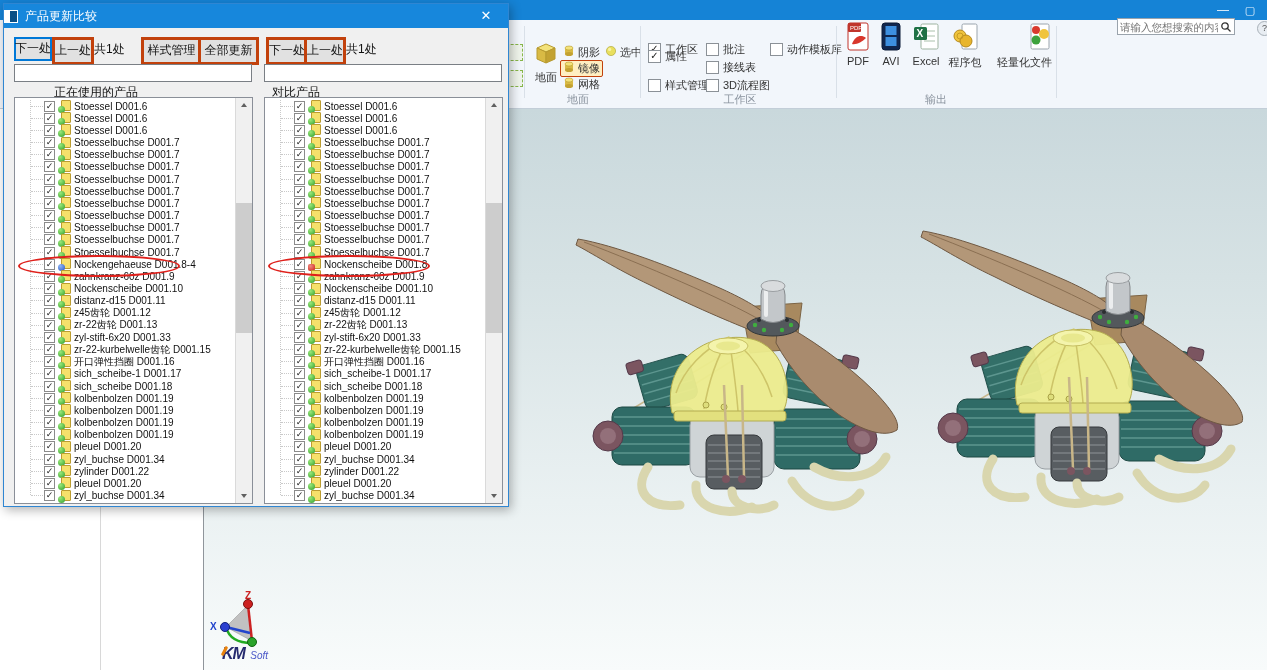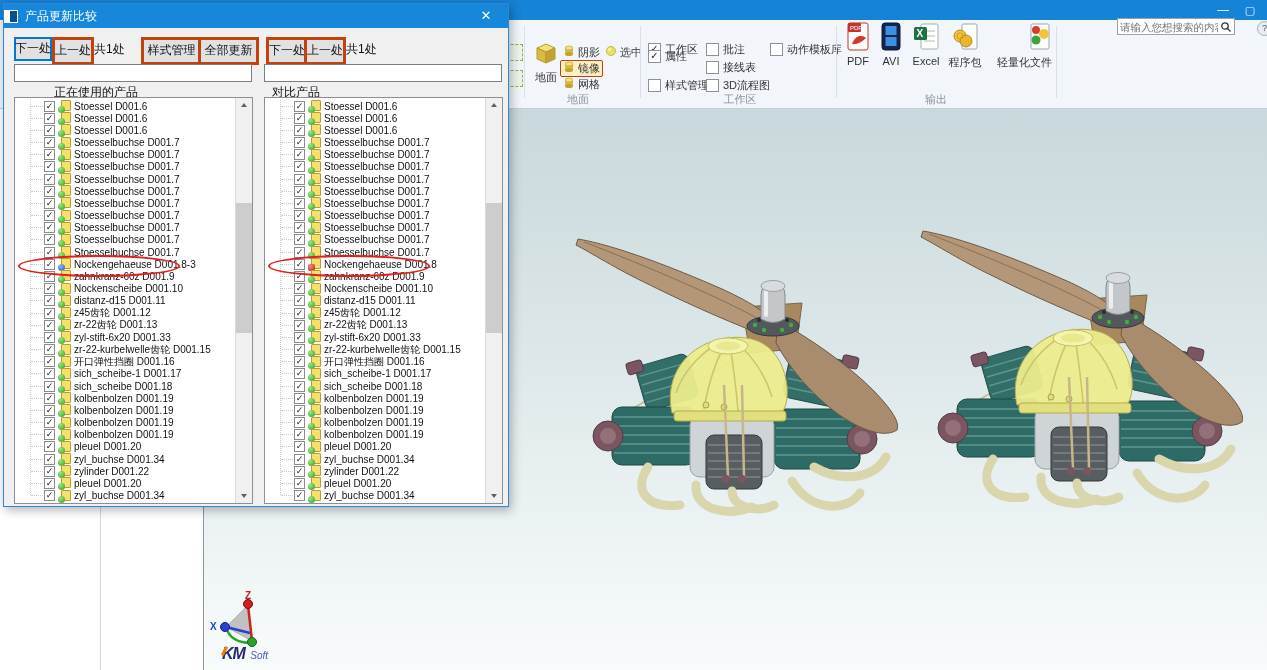--- a/index.html
+++ b/index.html
@@ -428,21 +428,21 @@
           <div class="trow">
             <span class="conn"></span>
             <span class="cb">✓</span>
             <span class="pic part"></span>
             <span class="lbl">Stoesselbuchse D001.7</span>
           </div>
           <div class="trow">
             <span class="conn"></span>
             <span class="cb">✓</span>
             <span class="pic modified-blue"></span>
-            <span class="lbl">Nockengehaeuse D001.8-3</span>
+            <span class="lbl">Nockengehaeuse D001.8-4</span>
             <span class="redring"></span>
           </div>
           <div class="trow">
             <span class="conn"></span>
             <span class="cb">✓</span>
             <span class="pic part"></span>
             <span class="lbl">zahnkranz-60z D001.9</span>
           </div>
           <div class="trow">
             <span class="conn"></span>
@@ -636,21 +636,21 @@
           <div class="trow">
             <span class="conn"></span>
             <span class="cb">✓</span>
             <span class="pic part"></span>
             <span class="lbl">Stoesselbuchse D001.7</span>
           </div>
           <div class="trow">
             <span class="conn"></span>
             <span class="cb">✓</span>
             <span class="pic modified-red"></span>
-            <span class="lbl">Nockengehaeuse D001.8</span>
+            <span class="lbl">Nockenscheibe D001.8</span>
             <span class="redring"></span>
           </div>
           <div class="trow">
             <span class="conn"></span>
             <span class="cb">✓</span>
             <span class="pic part"></span>
             <span class="lbl">zahnkranz-60z D001.9</span>
           </div>
           <div class="trow">
             <span class="conn"></span>

